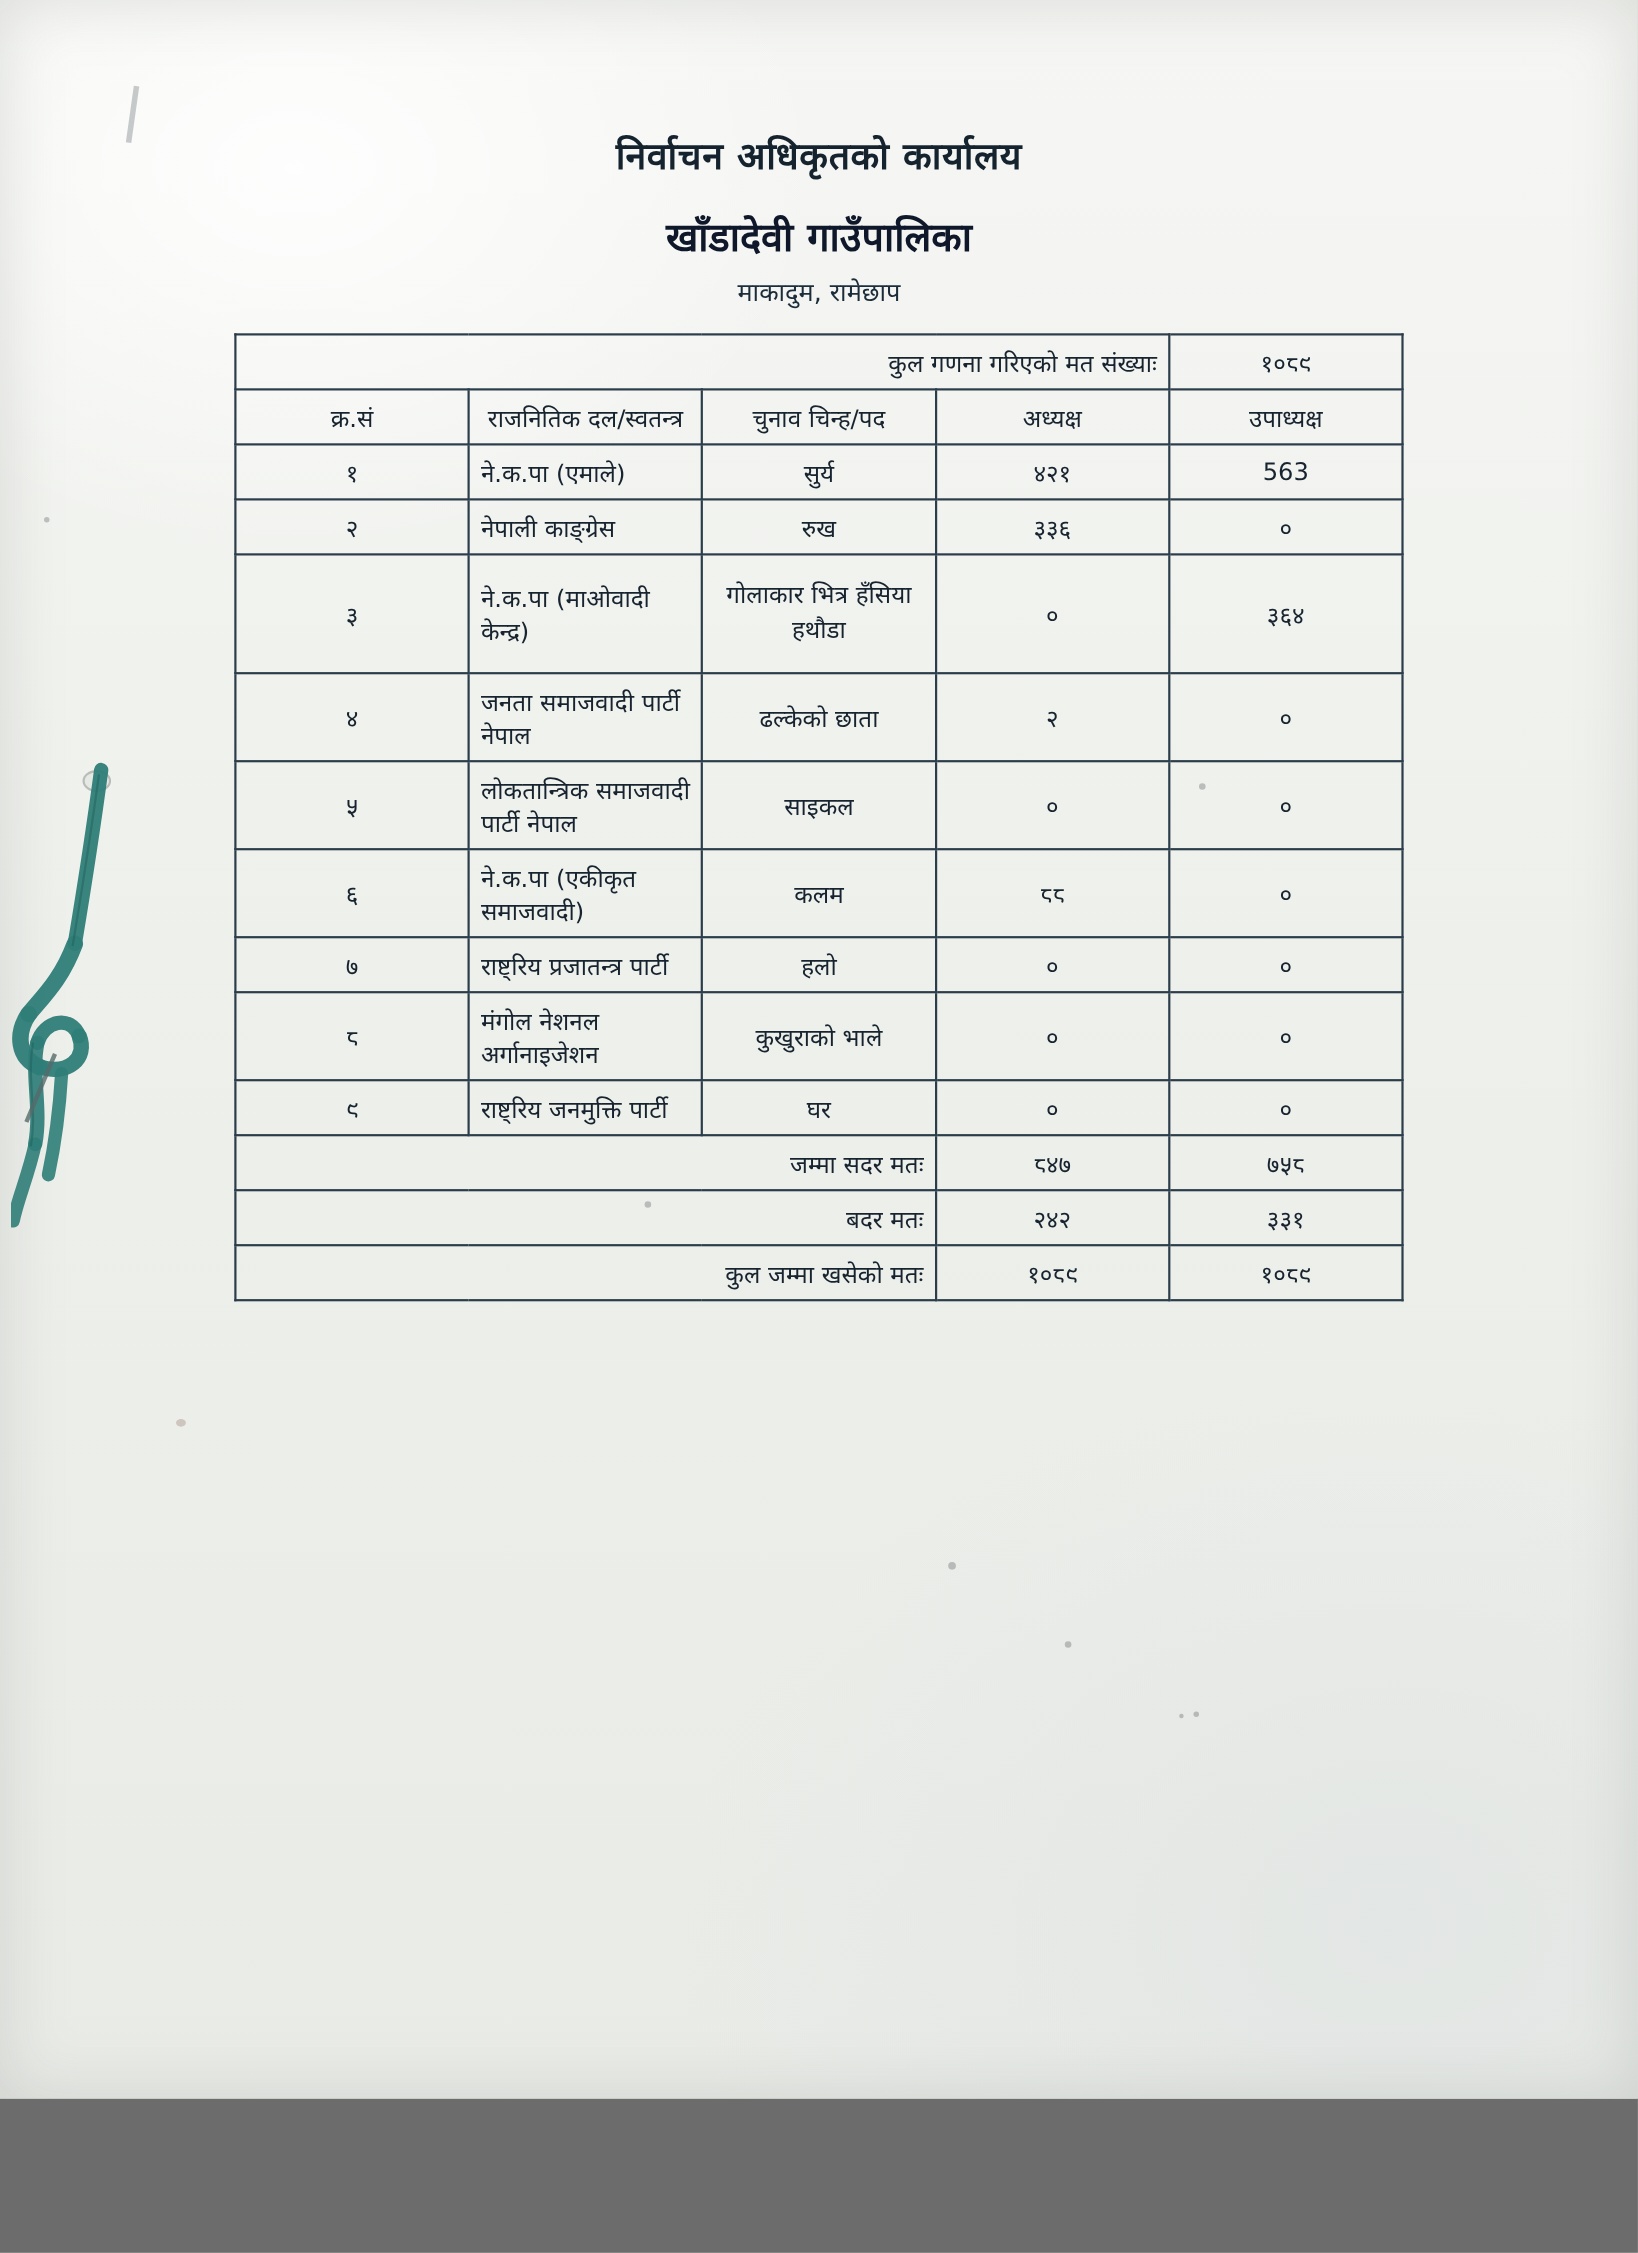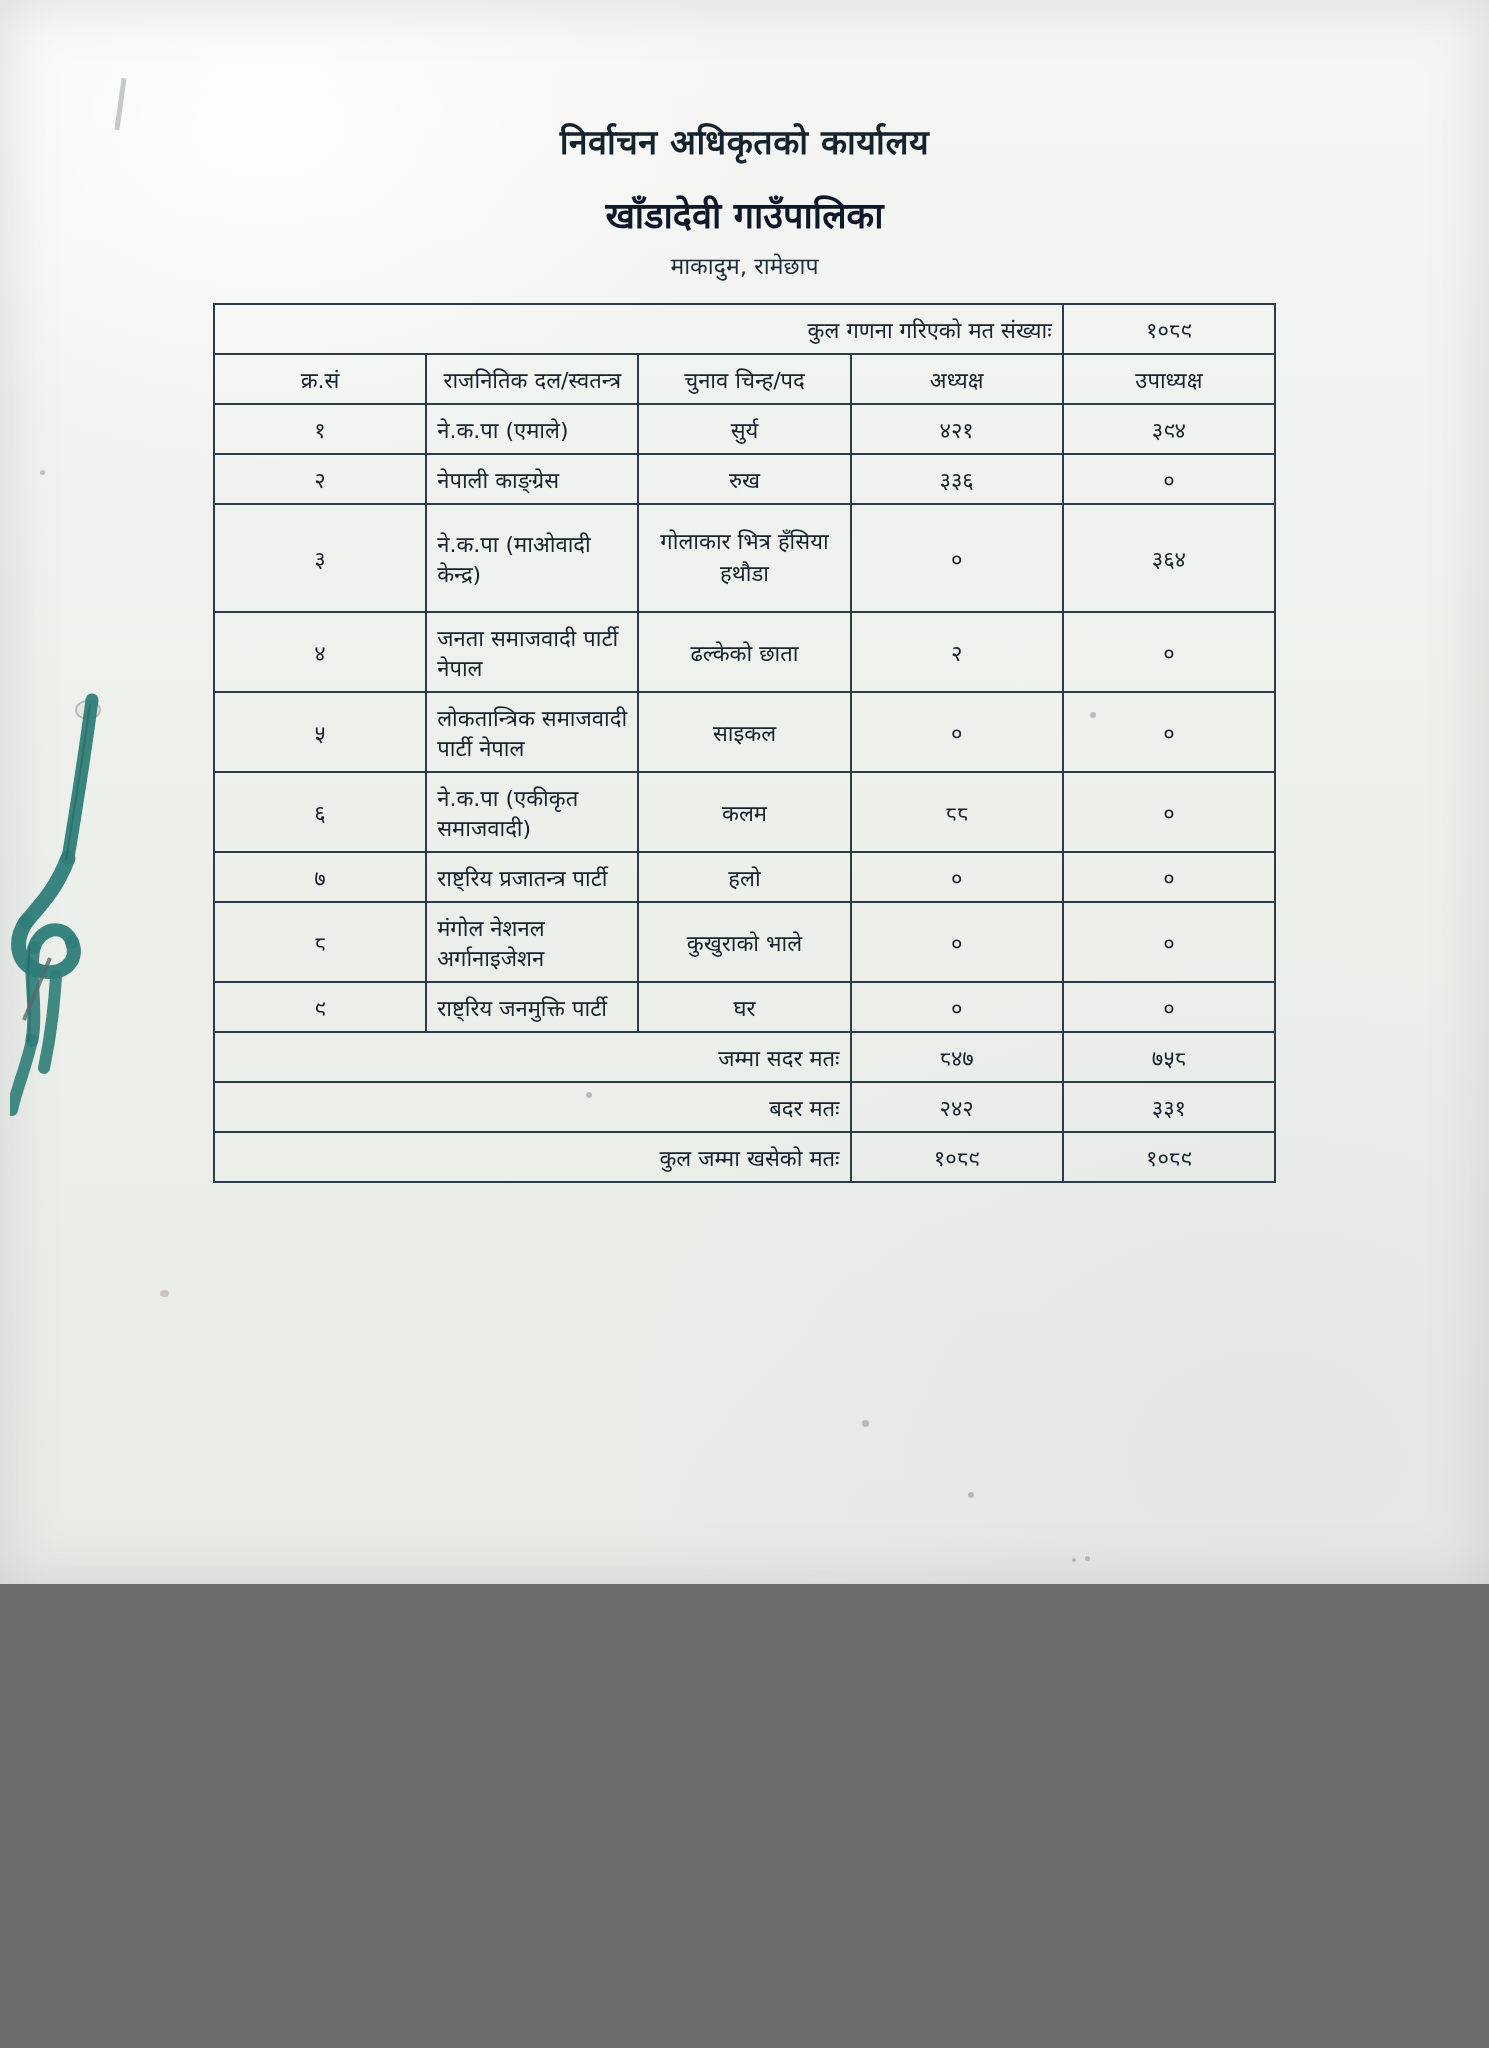--- a/index.html
+++ b/index.html
@@ -3,21 +3,21 @@
 <meta charset="utf-8">
 <style>
   html, body {
     margin: 0;
     padding: 0;
     background: #6c6c6c;
   }
   .page {
     position: relative;
     width: 1489px;
-    height: 1584px;
+    height: 1908px;
     margin: 0 auto;
     background: #f2f3ef;
     overflow: hidden;
     font-family: "DejaVu Sans", sans-serif;
     color: #1b2c3a;
   }
   
   .paper-shade {
     position: absolute;
     inset: 0;
@@ -188,21 +188,21 @@
           <td class="c-symbol">चुनाव चिन्ह/पद</td>
           <td class="c-chair">अध्यक्ष</td>
           <td class="c-vice">उपाध्यक्ष</td>
         </tr>
 
         <tr>
           <td class="c-sn">१</td>
           <td class="c-party">ने.क.पा (एमाले)</td>
           <td class="c-symbol">सुर्य</td>
           <td class="c-chair">४२१</td>
-          <td class="c-vice">३९४</td>
+          <td class="c-vice">563</td>
         </tr>
         <tr>
           <td class="c-sn">२</td>
           <td class="c-party">नेपाली काङ्ग्रेस</td>
           <td class="c-symbol">रुख</td>
           <td class="c-chair">३३६</td>
           <td class="c-vice">०</td>
         </tr>
         <tr class="tall">
           <td class="c-sn">३</td>

